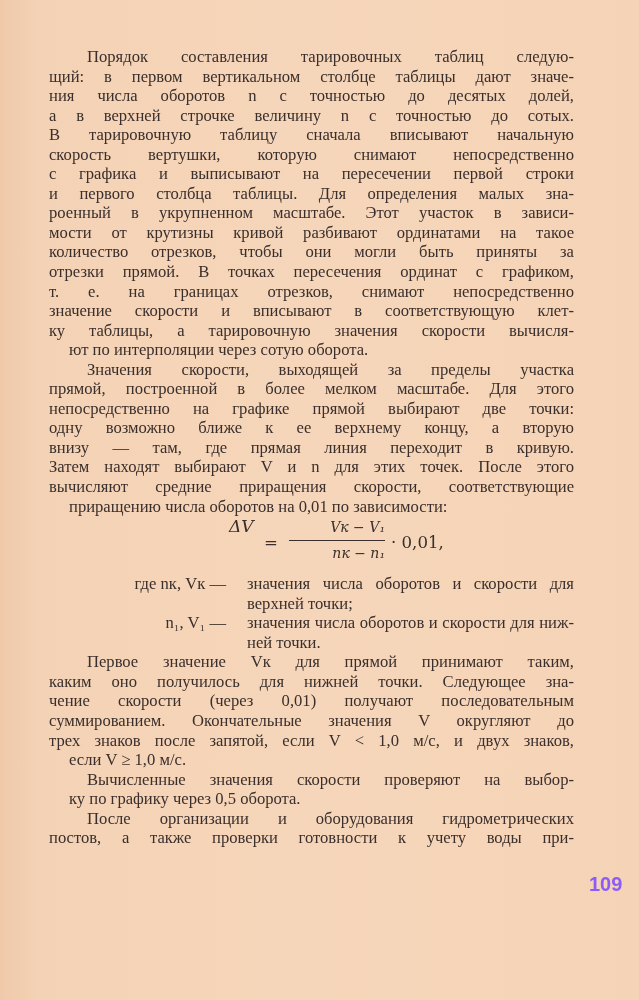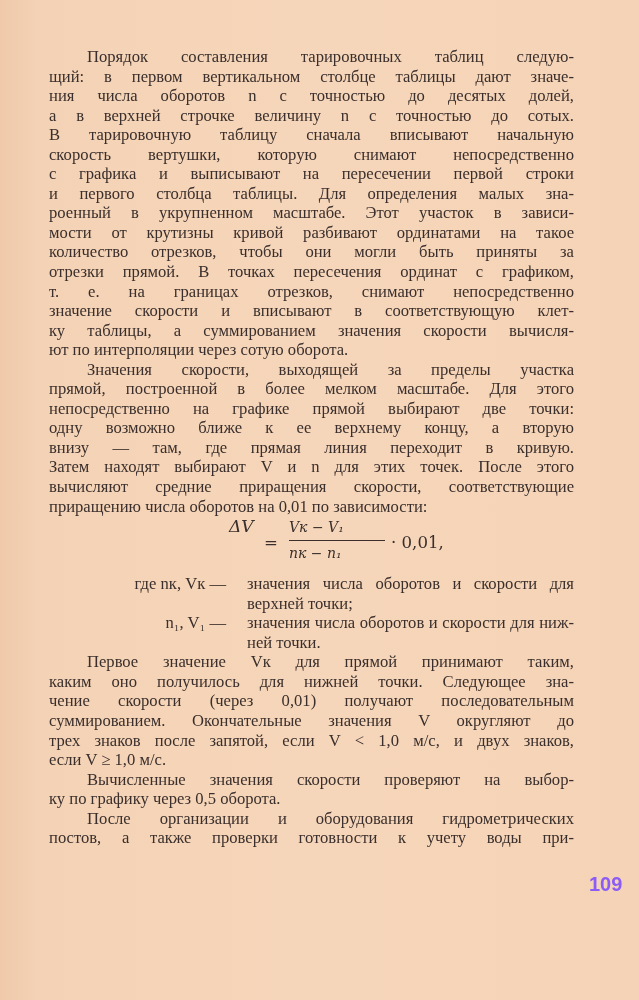--- a/index.html
+++ b/index.html
@@ -8,29 +8,29 @@
     background: linear-gradient(90deg, #efc9aa 0%, #f4d2b5 6%, #f6d6ba 50%, #f5d3b6 100%);
     position:relative;
     font-family: "Liberation Serif", "DejaVu Serif", serif;
     color:#3a2f2c;
   }
   .page {
     position:absolute; left:49px; top:47px; width:525px;
     font-size:16.6px; line-height:19.55px;
   }
   .line { white-space:nowrap; text-align:justify; text-align-last:justify; height:19.55px; }
-  .line.last { text-align-last:left; }
+  .line.last { text-align-last:left;margin-left:20px; }
   .indent { padding-left:38px; }
   .formula {
     height:58px; position:relative; font-family:"DejaVu Serif","Liberation Serif",serif;
     font-style:italic;
   }
   .formula .delta { position:absolute; left:180px; top:1px; font-size:17px; }
   .formula .eq { position:absolute; left:215px; top:17px; font-style:normal; }
-  .formula .frac { position:absolute; left:240px; top:2px; width:96px; text-align:left; font-size:14px; }
+  .formula .frac { position:absolute; left:240px; top:2px; width:96px; text-align:right; font-size:14px; }
   .formula .num { border-bottom:1px solid #3a2f2c; padding-bottom:2px; }
   .formula .den { padding-top:3px; }
   .formula .mult { position:absolute; left:342px; top:17px; font-style:normal; }
   .where { height:19.55px; white-space:nowrap; position:relative; }
   .where .key { position:absolute; right:calc(525px - 177px); }
   .where .val { position:absolute; left:177px; right:0; text-align:justify; text-align-last:justify;margin-left:21px; }
   .where .val.last { text-align-last:left; }
   .pagenum {
     position:absolute; left:589px; top:873px; font-family:"Liberation Sans","DejaVu Sans",sans-serif;
     font-weight:bold; font-size:20px; color:#8b5cf6;
@@ -48,21 +48,21 @@
     <div class="line">В тарировочную таблицу сначала вписывают начальную</div>
     <div class="line">скорость вертушки, которую снимают непосредственно</div>
     <div class="line">с графика и выписывают на пересечении первой строки</div>
     <div class="line">и первого столбца таблицы. Для определения малых зна-</div>
     <div class="line">роенный в укрупненном масштабе. Этот участок в зависи-</div>
     <div class="line">мости от крутизны кривой разбивают ординатами на такое</div>
     <div class="line">количество отрезков, чтобы они могли быть приняты за</div>
     <div class="line">отрезки прямой. В точках пересечения ординат с графиком,</div>
     <div class="line">т. е. на границах отрезков, снимают непосредственно</div>
     <div class="line">значение скорости и вписывают в соответствующую клет-</div>
-    <div class="line">ку таблицы, а суммированием значения скорости вычисля-</div>
+    <div class="line">ку таблицы, а тарировочную значения скорости вычисля-</div>
     <div class="line last">ют по интерполяции через сотую оборота.</div>
   </div>
 
   <div>
     <div class="line indent">Значения скорости, выходящей за пределы участка</div>
     <div class="line">прямой, построенной в более мелком масштабе. Для этого</div>
     <div class="line">непосредственно на графике прямой выбирают две точки:</div>
     <div class="line">одну возможно ближе к ее верхнему концу, а вторую</div>
     <div class="line">внизу — там, где прямая линия переходит в кривую.</div>
     <div class="line">Затем находят выбирают V и n для этих точек. После этого</div>

